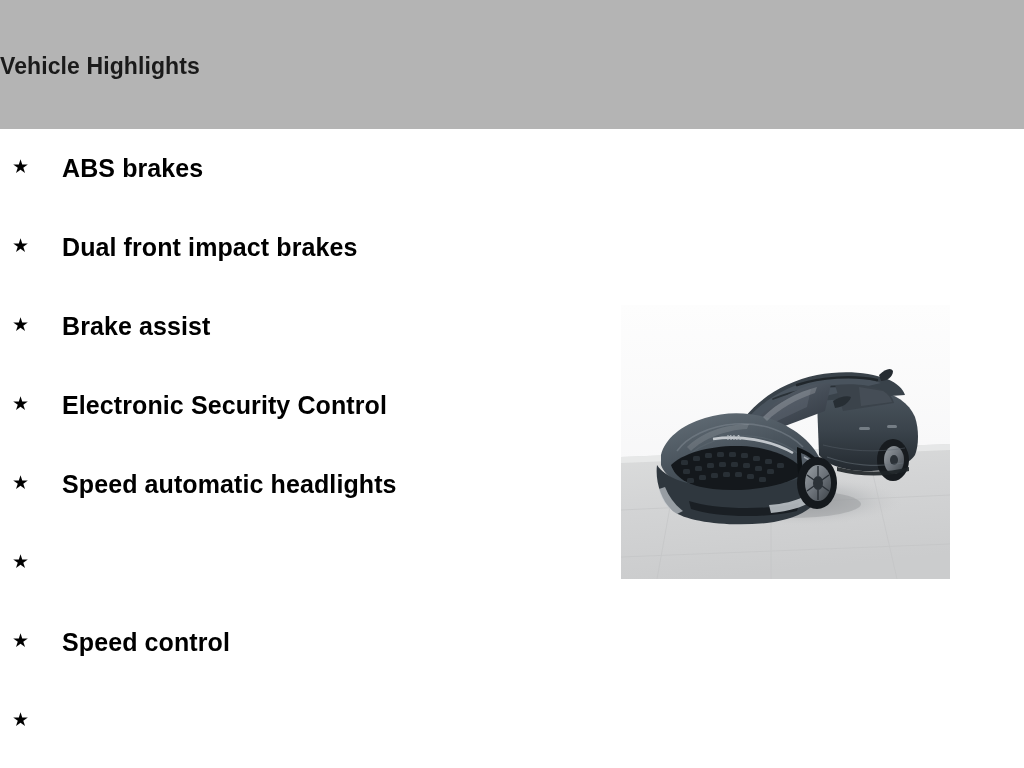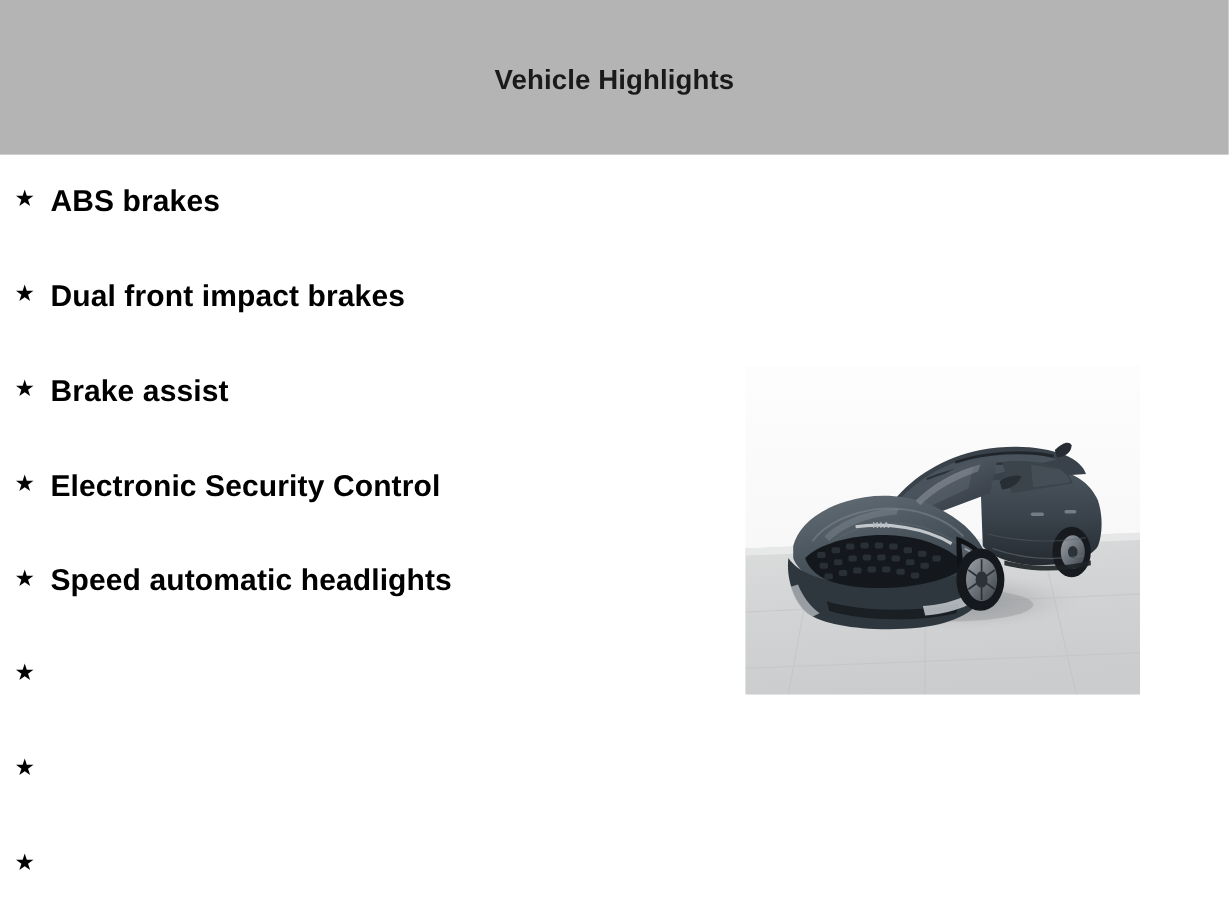--- a/index.html
+++ b/index.html
@@ -24,21 +24,21 @@
     width: 1024px;
     height: 129px;
     background: #b4b4b4;
     box-sizing: border-box;
   }
   .header-title {
     position: absolute;
     left: 0;
     top: 52px;
     width: 1024px;
-    text-align: center;
+    text-align: left;
     font-size: 23px;
     font-weight: bold;
     color: #1a1a1a;
     letter-spacing: 0.1px;
     line-height: 28px;
   }
 
   
   .content {
     position: absolute;
@@ -72,21 +72,21 @@
     width: 22px;
     font-size: 19px;
     line-height: 1;
     color: #000000;
     text-align: left;
     position: relative;
     top: -2px;
   }
   .highlight-label {
     flex: 0 0 auto;
-    margin-left: 8px;
+    margin-left: 28px;
     font-size: 25px;
     font-weight: bold;
     color: #000000;
     letter-spacing: 0.1px;
     white-space: nowrap;
   }
 
   
   .vehicle-photo {
     position: absolute;
@@ -138,20 +138,21 @@
       <span class="bullet-star">★</span>
       <span class="highlight-label">Speed automatic headlights</span>
     </li>
 
     <li class="highlight-item">
       <span class="bullet-star">★</span>
     </li>
 
     <li class="highlight-item">
       <span class="bullet-star">★</span>
+      <span class="highlight-label">Speed control</span>
     </li>
 
     <li class="highlight-item">
       <span class="bullet-star">★</span>
     </li>
 
   </ul>
 
   <div class="vehicle-photo">
     <svg viewBox="0 0 329 274" xmlns="http://www.w3.org/2000/svg">

